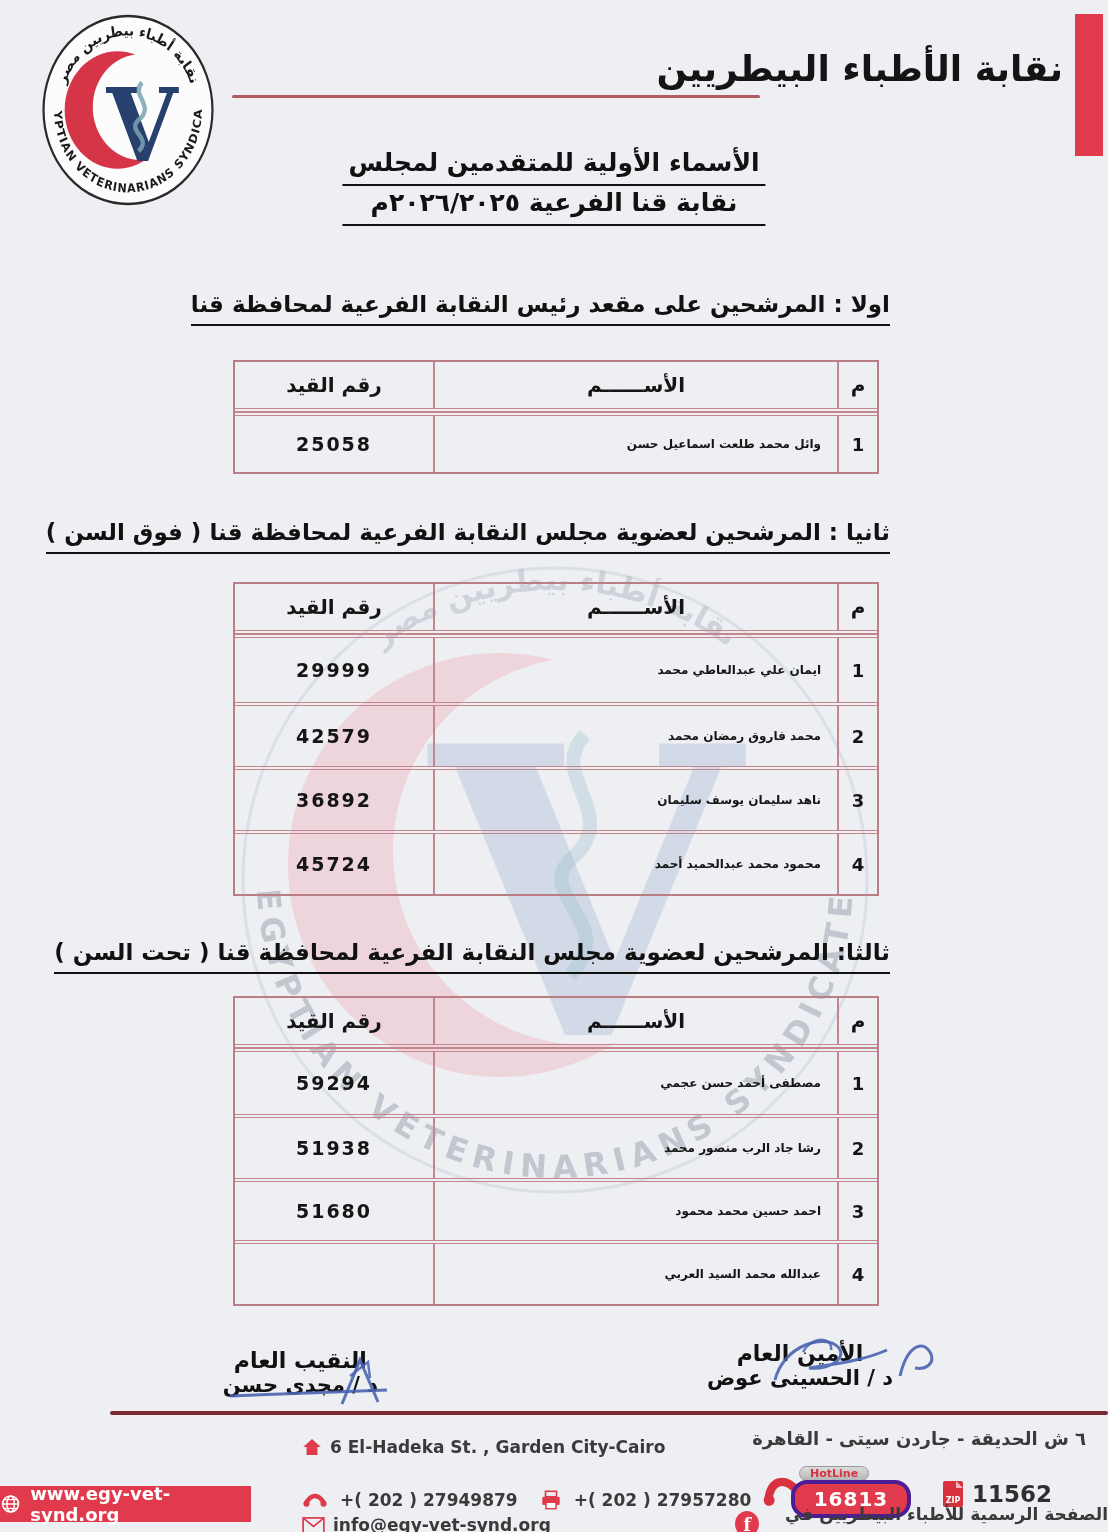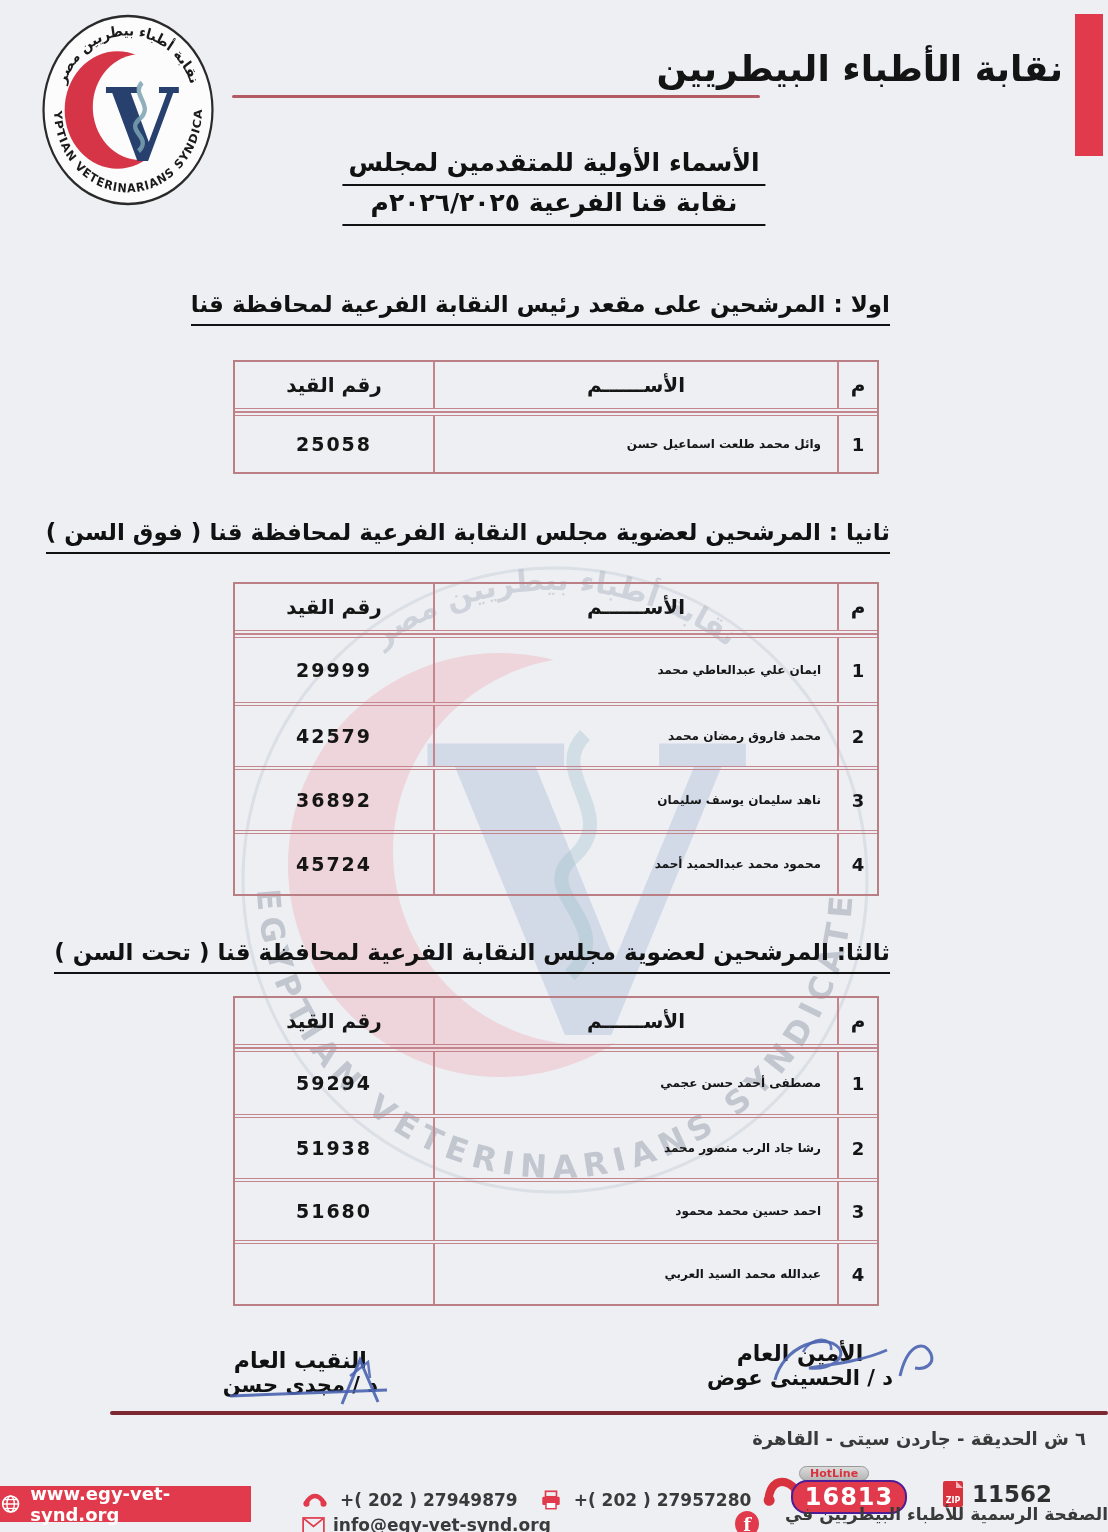--- a/index.html
+++ b/index.html
@@ -38,21 +38,21 @@
   .sig-name{font-size:21px;font-weight:bold;color:#111;}
 
   .sep-line{left:110px;top:1411px;width:998px;height:3.5px;background:#7d2733;border-radius:3px;}
 
   
   .f-dark{color:#3a3a3a;font-weight:bold;}
   .web-banner{left:0;top:1486px;width:251px;height:36px;background:#e03a4c;display:flex;align-items:center;justify-content:center;gap:9px;color:#fff;font-weight:bold;font-size:18px;}
   .f-row{display:flex;align-items:center;gap:8px;}
   .fb-circle{width:26px;height:26px;border-radius:50%;background:#e03a4c;color:#fff;display:flex;align-items:center;justify-content:center;font-weight:bold;font-size:18px;font-family:"DejaVu Serif",serif;}
   .hotline-label{position:absolute;left:34px;top:-2px;background:linear-gradient(#dcdcdc,#b5b5b5);border:1px solid #999;border-radius:9px;padding:0 10px;font-size:11px;font-weight:bold;color:#d8323f;}
-  .hotline-pill{position:absolute;left:26px;top:12px;width:112px;height:30px;background:#e03a4c;border:2px solid #4c1d95;border-radius:16px;display:flex;align-items:center;justify-content:center;color:#fff;font-weight:bold;font-size:24px;letter-spacing:1px;}
+  .hotline-pill{position:absolute;left:26px;top:12px;width:112px;height:30px;background:#e03a4c;border:4px solid #4c1d95;border-radius:16px;display:flex;align-items:center;justify-content:center;color:#fff;font-weight:bold;font-size:20px;letter-spacing:1px;}
 </style>
 </head>
 <body>
 
 <div class="page">
 
   <svg class="abs" style="left:165px;top:555px;z-index:0;" width="780" height="650" viewBox="0 0 780 650">
     <circle cx="390" cy="325" r="312" fill="none" stroke="#ccd1da" stroke-width="3" opacity="0.55"></circle>
     <circle cx="335" cy="310" r="212" fill="#ee8b95" opacity="0.26"></circle>
     <circle cx="422" cy="296" r="194" fill="#edeff3"></circle>
@@ -185,20 +185,26 @@
   <svg class="abs" style="left:222px;top:1352px;z-index:3;" width="175" height="60" viewBox="0 0 175 60">
     <path d="M120 52 L138 8 L156 50" stroke="#4a63b0" stroke-width="3" fill="none" opacity="0.9"></path>
     <path d="M128 24 L146 10 L148 26" stroke="#4a63b0" stroke-width="2.5" fill="none" opacity="0.85"></path>
     <path d="M8 44 L165 38" stroke="#4a63b0" stroke-width="3" fill="none" opacity="0.9"></path>
   </svg>
 
   <div class="abs sep-line z1"></div>
 
   <div class="abs rtl f-dark z1" style="right:22px;top:1428px;font-size:18px;">٦ ش الحديقة - جاردن سيتى - القاهرة</div>
 
+  <div class="abs f-row z1" style="left:302px;top:1437px;">
+    <svg width="20" height="20" viewBox="0 0 24 24">
+        <path d="M12 2.5 L1.5 12 H5.5 V21.5 H18.5 V12 H22.5 Z" fill="#e03a4c"></path>
+      </svg>
+    <span class="f-dark" style="font-size:17px;">6 El-Hadeka St. , Garden City-Cairo</span>
+  </div>
 
   <div class="abs web-banner z1">
     <svg width="22" height="22" viewBox="0 0 24 24">
       <circle cx="12" cy="12" r="9" fill="none" stroke="#fff" stroke-width="1.8"></circle>
       <ellipse cx="12" cy="12" rx="4.2" ry="9" fill="none" stroke="#fff" stroke-width="1.6"></ellipse>
       <line x1="3" y1="12" x2="21" y2="12" stroke="#fff" stroke-width="1.6"></line>
       <line x1="4.2" y1="7" x2="19.8" y2="7" stroke="#fff" stroke-width="1.4"></line>
       <line x1="4.2" y1="17" x2="19.8" y2="17" stroke="#fff" stroke-width="1.4"></line>
     </svg>
     <span>www.egy-vet-synd.org</span>

